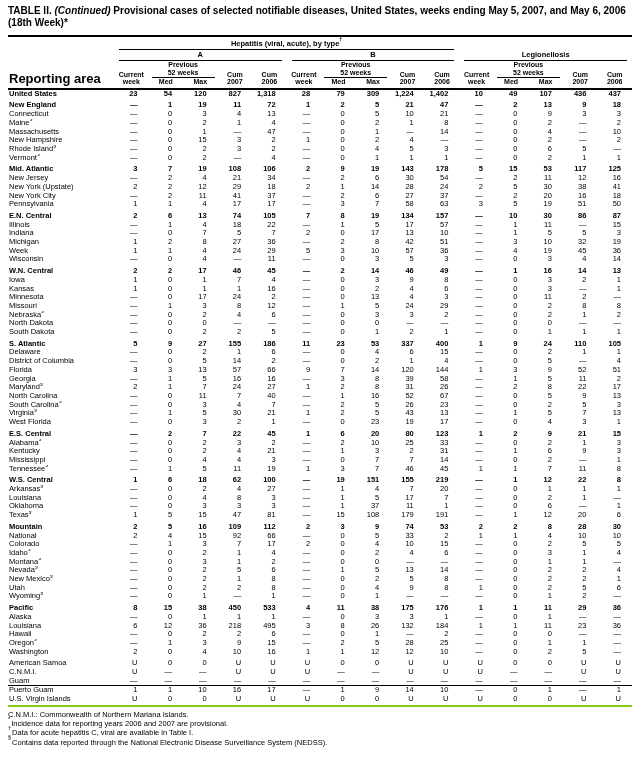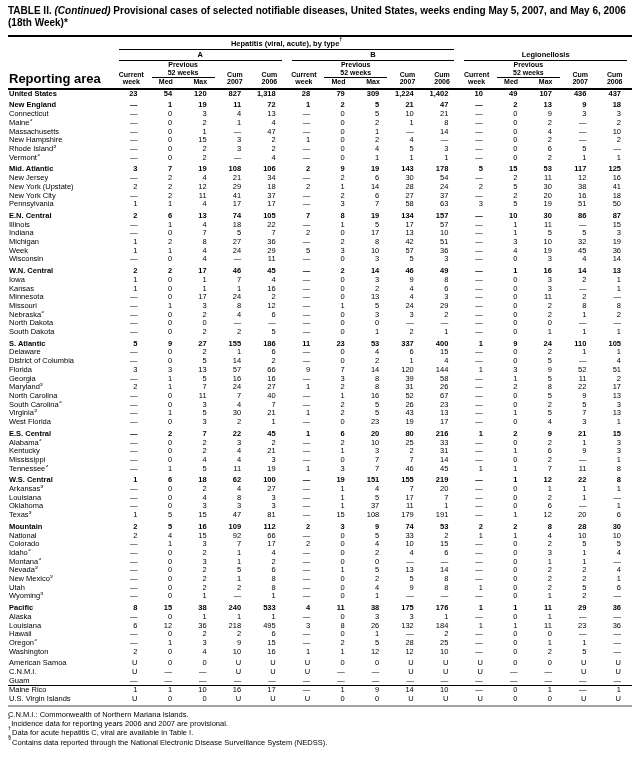--- a/index.html
+++ b/index.html
@@ -23,21 +23,21 @@
   .hb { border-bottom:2px solid #000; padding-bottom:2px; }
   sup { font-size:5.5px; line-height:0; vertical-align:top; position:relative; top:-0.5px; }
 
   
   tbody td { font-size:7.5px; line-height:8.7px; padding:0; white-space:nowrap; overflow:hidden; }
   tbody td.num { text-align:right; padding-right:11px; }
   tbody td.lbl { text-align:left; padding-left:1px; }
   tr.b td { font-weight:bold; }
   tr.g td { padding-top:3px; }
   tr.r td { border-top:1px solid #000; }
-  tr.last td { border-bottom:2px solid #a3a3a3; padding-bottom:1px;margin-top:40px; }
+  tr.last td { border-bottom:2px solid #84cc16; padding-bottom:1px;margin-top:40px; }
 
   
   .footnotes { margin-top:3px; width:624px; }
   .fn { font-size:7.5px; line-height:9.2px; }
   .fn .seg { margin-right:9px; }
   .fn sup { margin-right:1px; }
 </style>
 </head>
 <body>
 
@@ -824,21 +824,21 @@
           <td class="lbl">E.S. Central</td>
           <td class="num">—</td>
           <td class="num">2</td>
           <td class="num">7</td>
           <td class="num">22</td>
           <td class="num">45</td>
           <td class="num">1</td>
           <td class="num">6</td>
           <td class="num">20</td>
           <td class="num">80</td>
-          <td class="num">216</td>
+          <td class="num">123</td>
           <td class="num">1</td>
           <td class="num">2</td>
           <td class="num">9</td>
           <td class="num">21</td>
           <td class="num">15</td>
         </tr>
         <tr class="">
           <td class="lbl">Alabama<sup>§</sup></td>
           <td class="num">—</td>
           <td class="num">0</td>
@@ -1160,21 +1160,21 @@
           <td class="num">0</td>
           <td class="num">1</td>
           <td class="num">2</td>
           <td class="num">—</td>
         </tr>
         <tr class="b g">
           <td class="lbl">Pacific</td>
           <td class="num">8</td>
           <td class="num">15</td>
           <td class="num">38</td>
-          <td class="num">240</td>
+          <td class="num">450</td>
           <td class="num">533</td>
           <td class="num">4</td>
           <td class="num">11</td>
           <td class="num">38</td>
           <td class="num">175</td>
           <td class="num">176</td>
           <td class="num">1</td>
           <td class="num">1</td>
           <td class="num">11</td>
           <td class="num">29</td>
@@ -1318,21 +1318,21 @@
           <td class="num">—</td>
           <td class="num">—</td>
           <td class="num">—</td>
           <td class="num">—</td>
           <td class="num">—</td>
           <td class="num">—</td>
           <td class="num">—</td>
           <td class="num">—</td>
         </tr>
         <tr class="r">
-          <td class="lbl">Maine Rico</td>
+          <td class="lbl">Puerto Guam</td>
           <td class="num">1</td>
           <td class="num">1</td>
           <td class="num">10</td>
           <td class="num">16</td>
           <td class="num">17</td>
           <td class="num">—</td>
           <td class="num">1</td>
           <td class="num">9</td>
           <td class="num">14</td>
           <td class="num">10</td>

